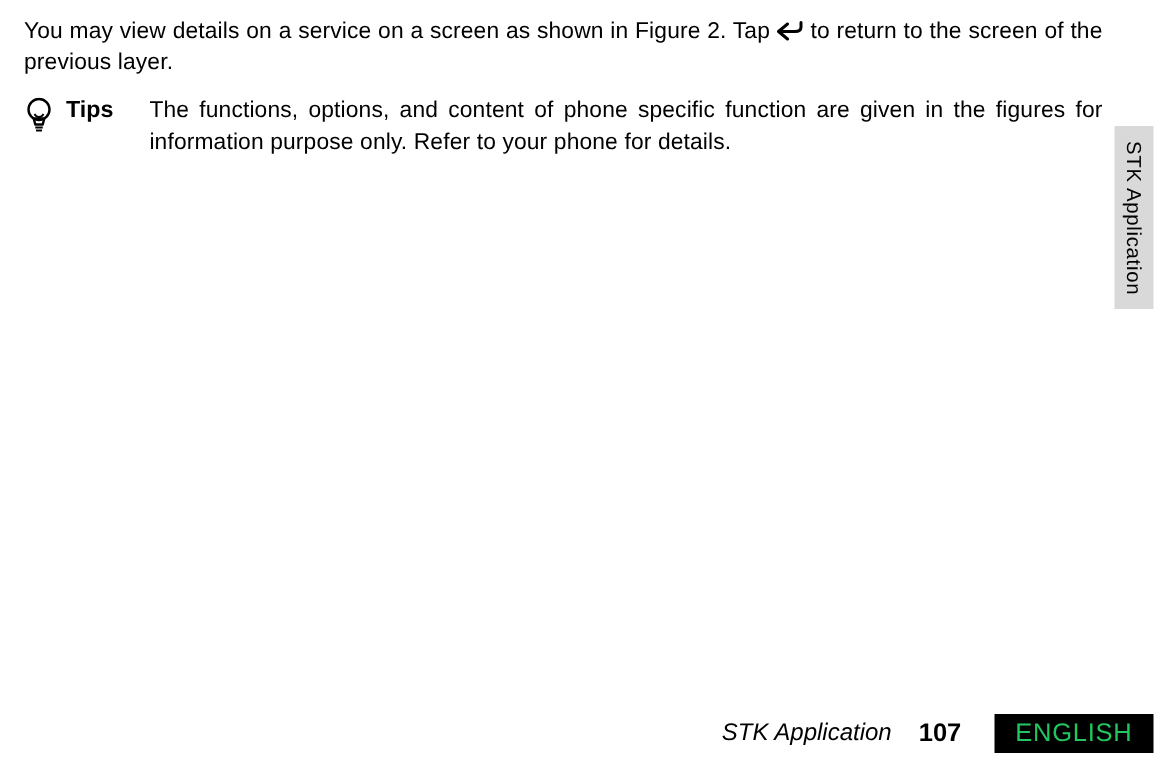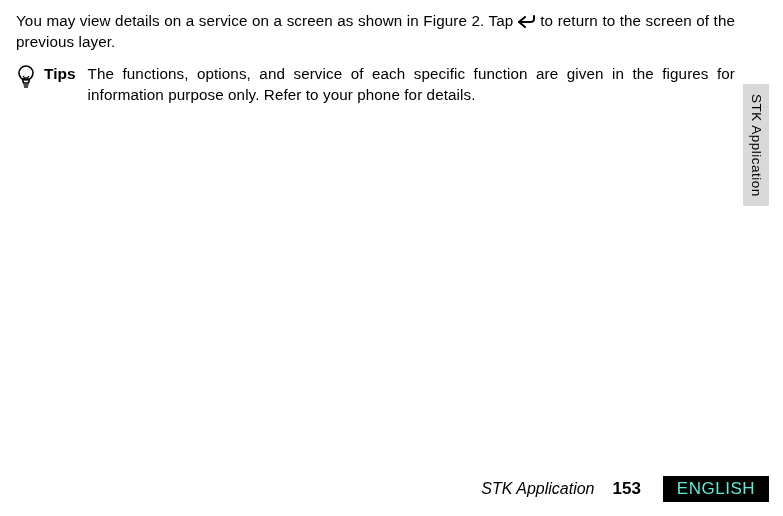--- a/index.html
+++ b/index.html
@@ -45,21 +45,21 @@
       width: 20px;
       height: 24px;
       margin-top: 2px;
     }
     .bulb-icon svg {
       display: block;
     }
     .tips-label {
       font-weight: bold;
       font-size: 15.5px;
-      margin-right: 4px;
+      margin-right: 16px;
       margin-top: 2px;
       flex: 0 0 auto;
     }
     .tips-text {
       font-size: 15.2px;
       line-height: 1.4;
       text-align: justify;
       flex: 1;
       letter-spacing: 0.1px;
     }
@@ -96,21 +96,21 @@
       font-size: 16px;
       margin-right: 18px;
     }
     .footer-page {
       font-weight: bold;
       font-size: 17px;
       margin-right: 22px;
     }
     .footer-lang {
       background: #000;
-      color: #5eead4;
+      color: #22c55e;
       font-size: 17px;
       padding: 3px 14px;
       letter-spacing: 0.5px;
     }
   </style>
 </head>
 <body>
 
 <div class="content">
 
@@ -129,26 +129,26 @@
     <span class="bulb-icon">
       <svg viewBox="0 0 20 24" width="20" height="24">
         <ellipse cx="10" cy="8" rx="7" ry="7" fill="none" stroke="#000" stroke-width="1.6"></ellipse>
         <path d="M6.5 14 L13.5 14 L12.5 18 L7.5 18 Z" fill="none" stroke="#000" stroke-width="1.6" stroke-linejoin="round"></path>
         <line x1="7.5" y1="20" x2="12.5" y2="20" stroke="#000" stroke-width="1.4"></line>
         <line x1="8" y1="22" x2="12" y2="22" stroke="#000" stroke-width="1.4"></line>
         <path d="M7 11 Q8 13 10 13 Q12 13 13 11" fill="none" stroke="#000" stroke-width="1.2"></path>
       </svg>
     </span>
     <span class="tips-label">Tips</span>
-    <span class="tips-text">The functions, options, and service of each specific function are given in the figures for information purpose only. Refer to your phone for details.</span>
+    <span class="tips-text">The functions, options, and content of phone specific function are given in the figures for information purpose only. Refer to your phone for details.</span>
   </div>
 
 </div>
 
 <div class="side-tab">
   <span class="side-tab-text">STK Application</span>
 </div>
 
 <div class="footer">
   <span class="footer-title">STK Application</span>
-  <span class="footer-page">153</span>
+  <span class="footer-page">107</span>
   <span class="footer-lang">ENGLISH</span>
 </div>
 
 </body></html>

